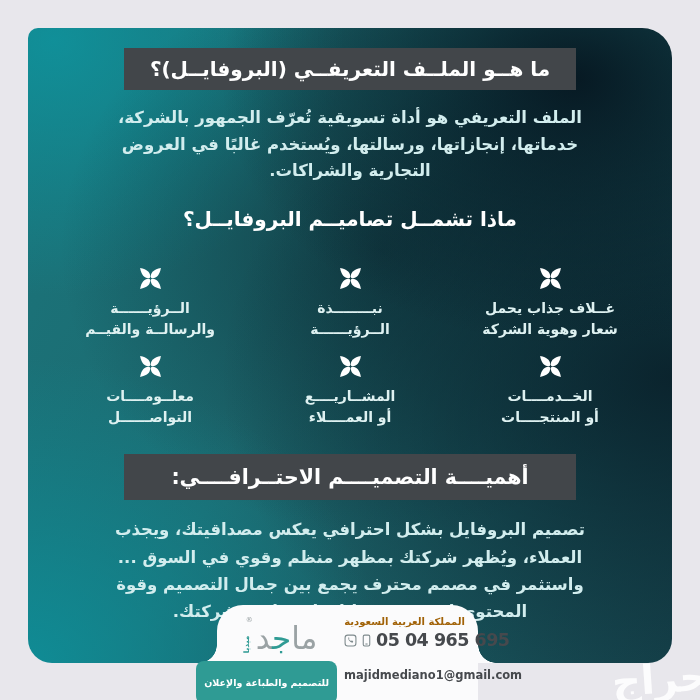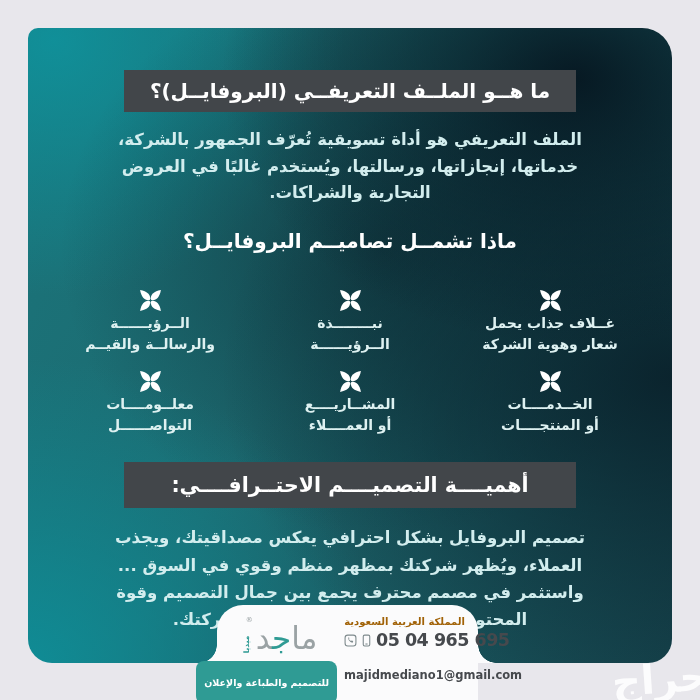--- a/index.html
+++ b/index.html
@@ -19,38 +19,38 @@
       radial-gradient(50% 45% at 55% 35%, rgba(12,40,48,.65) 0%, rgba(12,40,48,0) 100%),
       radial-gradient(45% 40% at 4% 2%,  rgba(14,150,160,.8) 0%, rgba(14,150,160,0) 100%),
       radial-gradient(55% 48% at 0% 100%, rgba(13,145,155,.85) 0%, rgba(13,145,155,0) 100%),
       linear-gradient(120deg,#1a757b 0%, #1d6a70 45%, #16454e 100%);
     direction:rtl;text-align:center;color:#fff;
   }
   .badge{
     width:452px;margin:0 auto;background:#42464a;color:#ffffff;
     font-weight:bold;display:flex;align-items:center;justify-content:center;
   }
-  .badge.first{margin-top:42px;height:42px;font-size:20px;}
+  .badge.first{margin-top:20px;height:42px;font-size:20px;}
   .badge.second{margin-top:26px;height:46px;font-size:20.5px;}
   .para{
     margin:15px auto 0;width:478px;font-size:16.5px;line-height:1.62;
     color:#d2edee;font-weight:bold;
   }
   .para.second{width:492px;margin-top:16px;line-height:1.66;}
   .h2{
     margin-top:22px;font-size:20px;font-weight:bold;color:#ffffff;
   }
   .grid{
     width:600px;margin:17px auto 0;display:flex;flex-wrap:wrap;direction:rtl;
   }
   .cell{width:33.33%;margin-top:14px;display:flex;flex-direction:column;align-items:center;}
   .cell:nth-child(-n+3){margin-top:18px;}
   .pin{width:25px;height:25px;display:block;}
   .pin svg{width:25px;height:25px;display:block;}
-  .cell-label{font-size:14px;font-weight:bold;color:#def1f1;line-height:1.5;}
+  .cell-label{margin-top:7px;font-size:14px;font-weight:bold;color:#def1f1;line-height:1.5;}
   .cell-label span{display:block;}
   
   .tab{
     position:absolute;left:217px;top:605px;width:261px;height:95px;
     background:#fbfbfc;border-radius:26px 26px 0 0;
     display:flex;direction:rtl;align-items:flex-start;
     padding:11px 13px 0 8px;box-sizing:border-box;gap:7px;
   }
   .flare{position:absolute;width:18px;height:18px;top:40px;}
   .flare.l{left:-18px;background:radial-gradient(circle 18px at 0 0, rgba(0,0,0,0) 17.5px, #fbfbfc 18px);}

